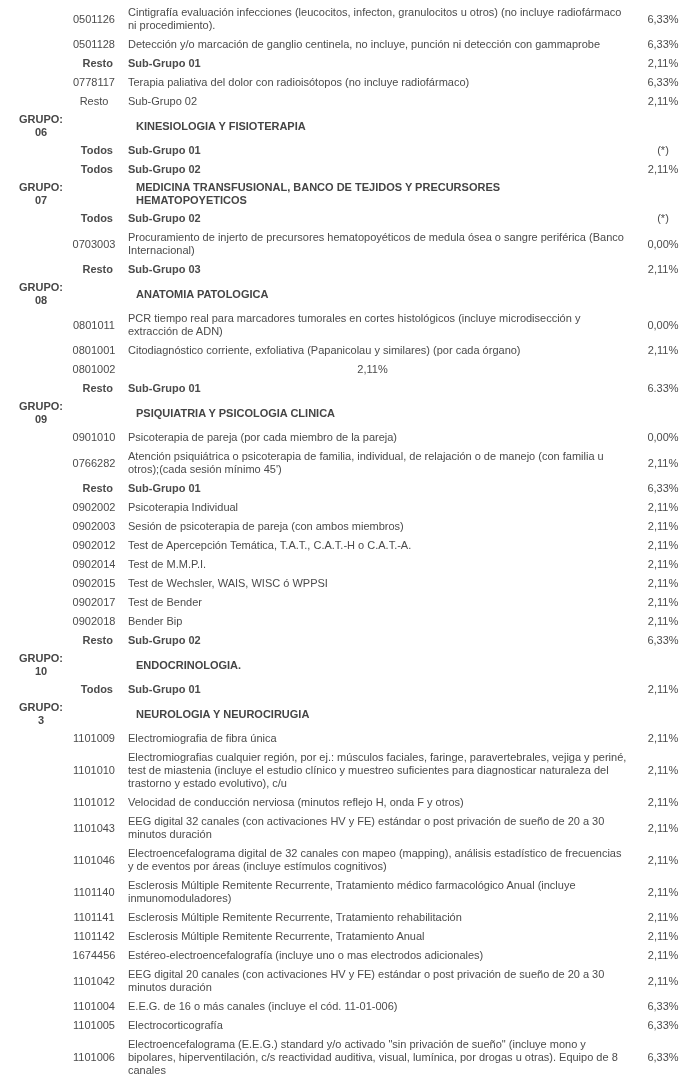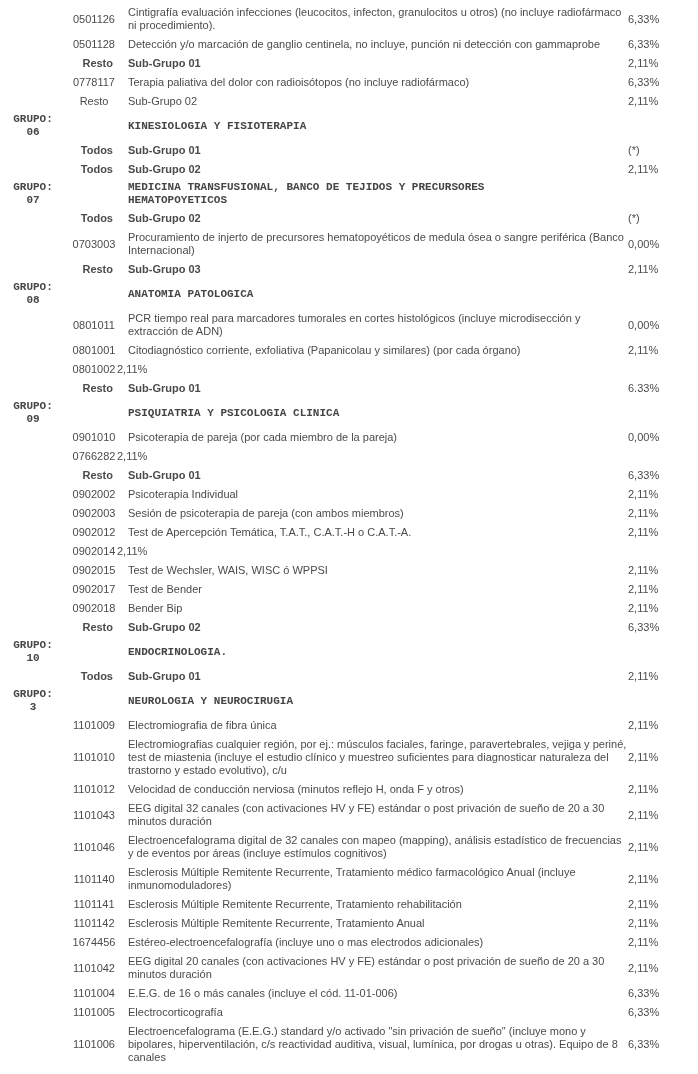--- a/index.html
+++ b/index.html
@@ -9,30 +9,30 @@
     font-size:11px;line-height:13px;color:#4b4b4b;
     -webkit-font-smoothing:antialiased;
   }
   #doc{padding-top:3px;}
   .row{
     display:grid;
     grid-template-columns:66px 51px 511px 1fr;
     align-items:center;
     padding:3px 0;
   }
-  .row.header{padding:2px 0;font-family:Liberation Mono, monospace;}
+  .row.header{padding:2px 8px;}
   .c-group{text-align:center;font-weight:bold;color:#474747;}
   .c-group .gline{display:block;}
   .c-code{text-align:center;padding-left:5px;white-space:nowrap;}
   .c-desc{padding-left:11px;}
   .c-title{
     padding-left:11px;font-weight:bold;color:#454545;
     max-width:460px;
   }
-  .c-pct{text-align:left;padding-right:0;white-space:nowrap;}
+  .c-pct{text-align:center;padding-right:0;white-space:nowrap;}
   .row.bold .c-code{font-weight:bold;text-align:right;padding-left:0;padding-right:4px;}
   .row.bold .c-desc{font-weight:bold;}
   .row.bold .c-pct{font-weight:normal;}
 </style>
 </head>
 <body>
 
 <div id="doc">
     <div class="row">
       <div class="c-group"></div>
@@ -155,20 +155,21 @@
     </div>
     <div class="row">
       <div class="c-group"></div>
       <div class="c-code">0901010</div>
       <div class="c-desc">Psicoterapia de pareja (por cada miembro de la pareja)</div>
       <div class="c-pct">0,00%</div>
     </div>
     <div class="row">
       <div class="c-group"></div>
       <div class="c-code">0766282</div>
+      <div class="c-desc">Atención psiquiátrica o psicoterapia de familia, individual, de relajación o de manejo (con familia u otros);(cada sesión mínimo 45')</div>
       <div class="c-pct">2,11%</div>
     </div>
     <div class="row bold">
       <div class="c-group"></div>
       <div class="c-code">Resto</div>
       <div class="c-desc">Sub-Grupo 01</div>
       <div class="c-pct">6,33%</div>
     </div>
     <div class="row">
       <div class="c-group"></div>
@@ -184,20 +185,21 @@
     </div>
     <div class="row">
       <div class="c-group"></div>
       <div class="c-code">0902012</div>
       <div class="c-desc">Test de Apercepción Temática, T.A.T., C.A.T.-H o C.A.T.-A.</div>
       <div class="c-pct">2,11%</div>
     </div>
     <div class="row">
       <div class="c-group"></div>
       <div class="c-code">0902014</div>
+      <div class="c-desc">Test de M.M.P.I.</div>
       <div class="c-pct">2,11%</div>
     </div>
     <div class="row">
       <div class="c-group"></div>
       <div class="c-code">0902015</div>
       <div class="c-desc">Test de Wechsler, WAIS, WISC ó WPPSI</div>
       <div class="c-pct">2,11%</div>
     </div>
     <div class="row">
       <div class="c-group"></div>

